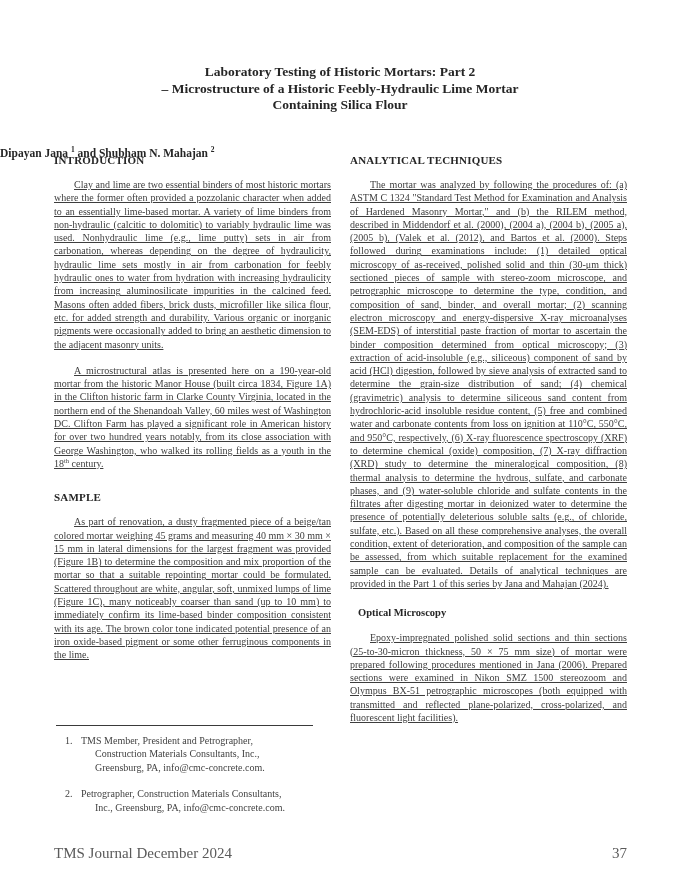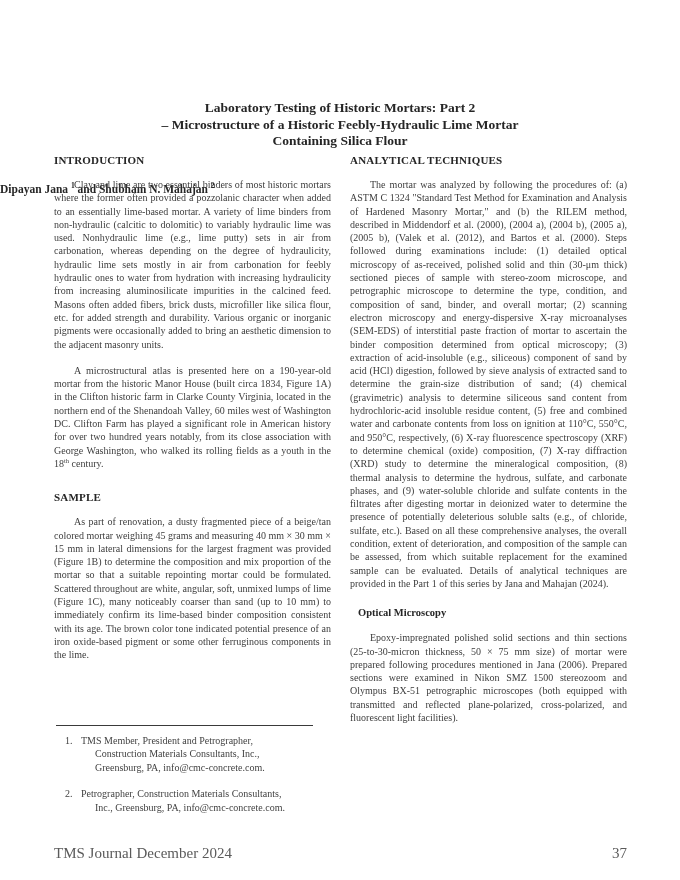--- a/index.html
+++ b/index.html
@@ -6,21 +6,21 @@
   .page {
     position: relative;
     width: 680px;
     height: 880px;
     background: #ffffff;
     font-family: "Liberation Serif", serif;
     color: #3d3d3d;
     overflow: hidden;
   }
   .title-block {
-    padding-top: 100px;
+    padding-top: 64px;
     text-align: center;
     font-weight: bold;
     color: #262626;
     font-size: 13.5px;
     line-height: 16.5px;
   }
   .authors {
     margin-top: 31px;
     text-align: left;
     font-weight: bold;
@@ -54,20 +54,21 @@
     font-weight: bold;
     color: #262626;
     margin: 4px 0 13px 8px;
   }
   .body-para {
     font-size: 10px;
     line-height: 13.3px;
     text-align: justify;
     text-indent: 20px;
     margin: 0 0 13px 0;
+    text-decoration: underline;
   }
   .body-para sup { font-size: 6.5px; line-height: 0; }
   .spacer-sample { height: 6px; }
   .footnote-block { margin-top: auto; }
   .fn-rule {
     width: 257px;
     margin-left: 2px;
     border: none;
     border-top: 1.5px solid #3a3a3a;
     margin-bottom: 8px;

